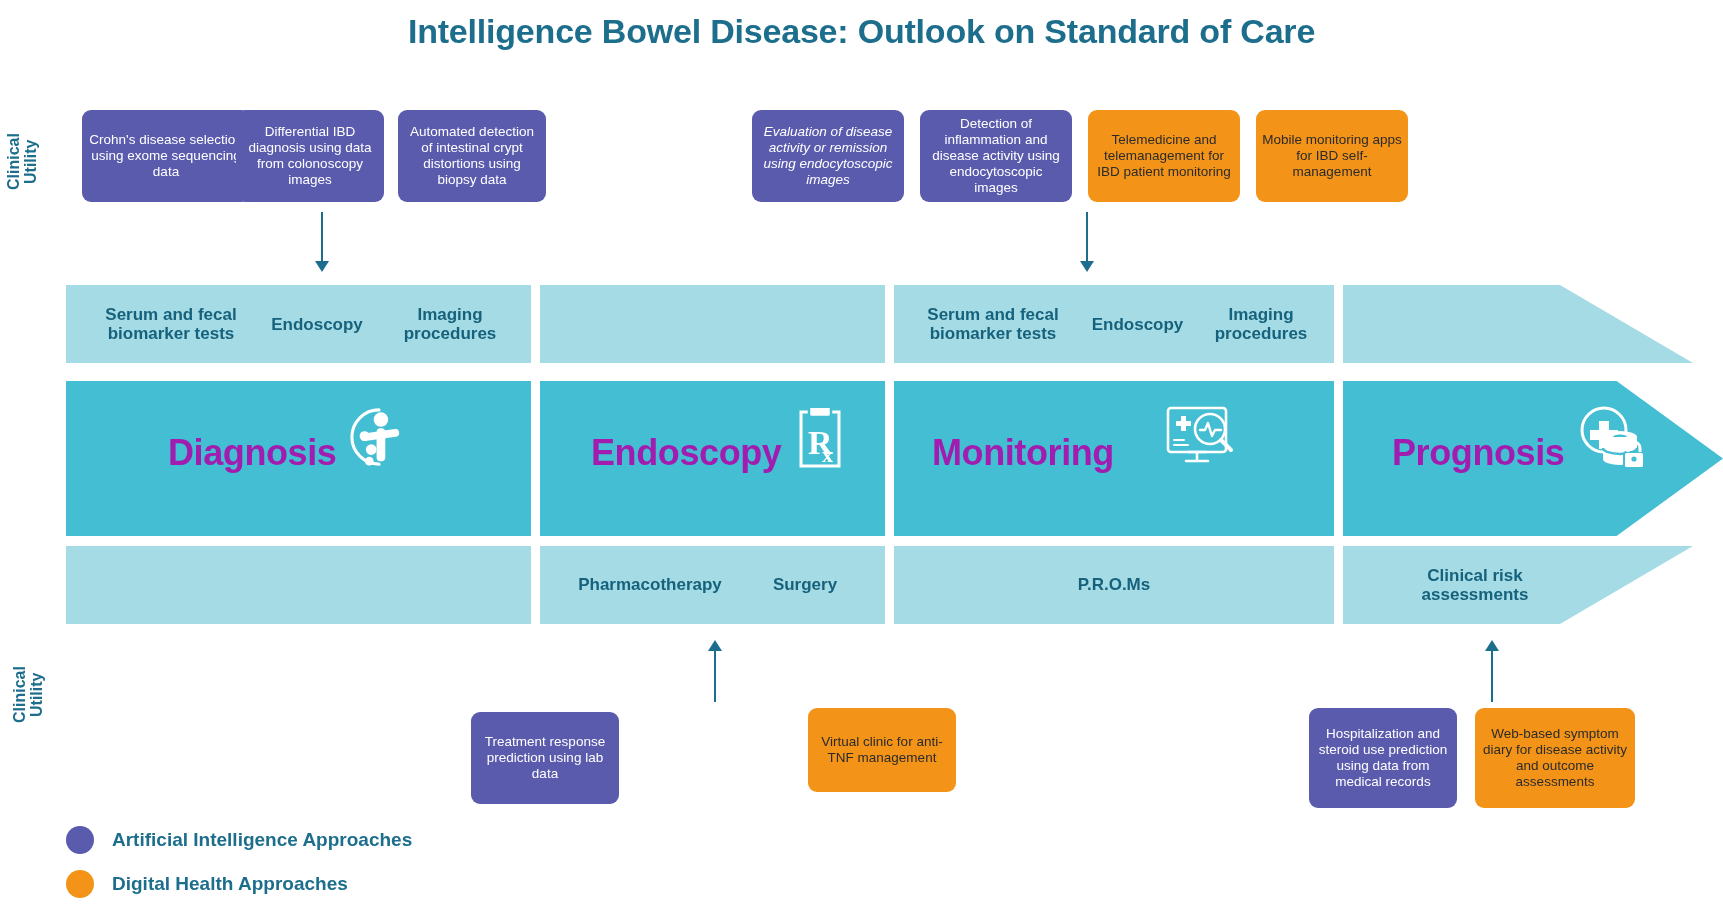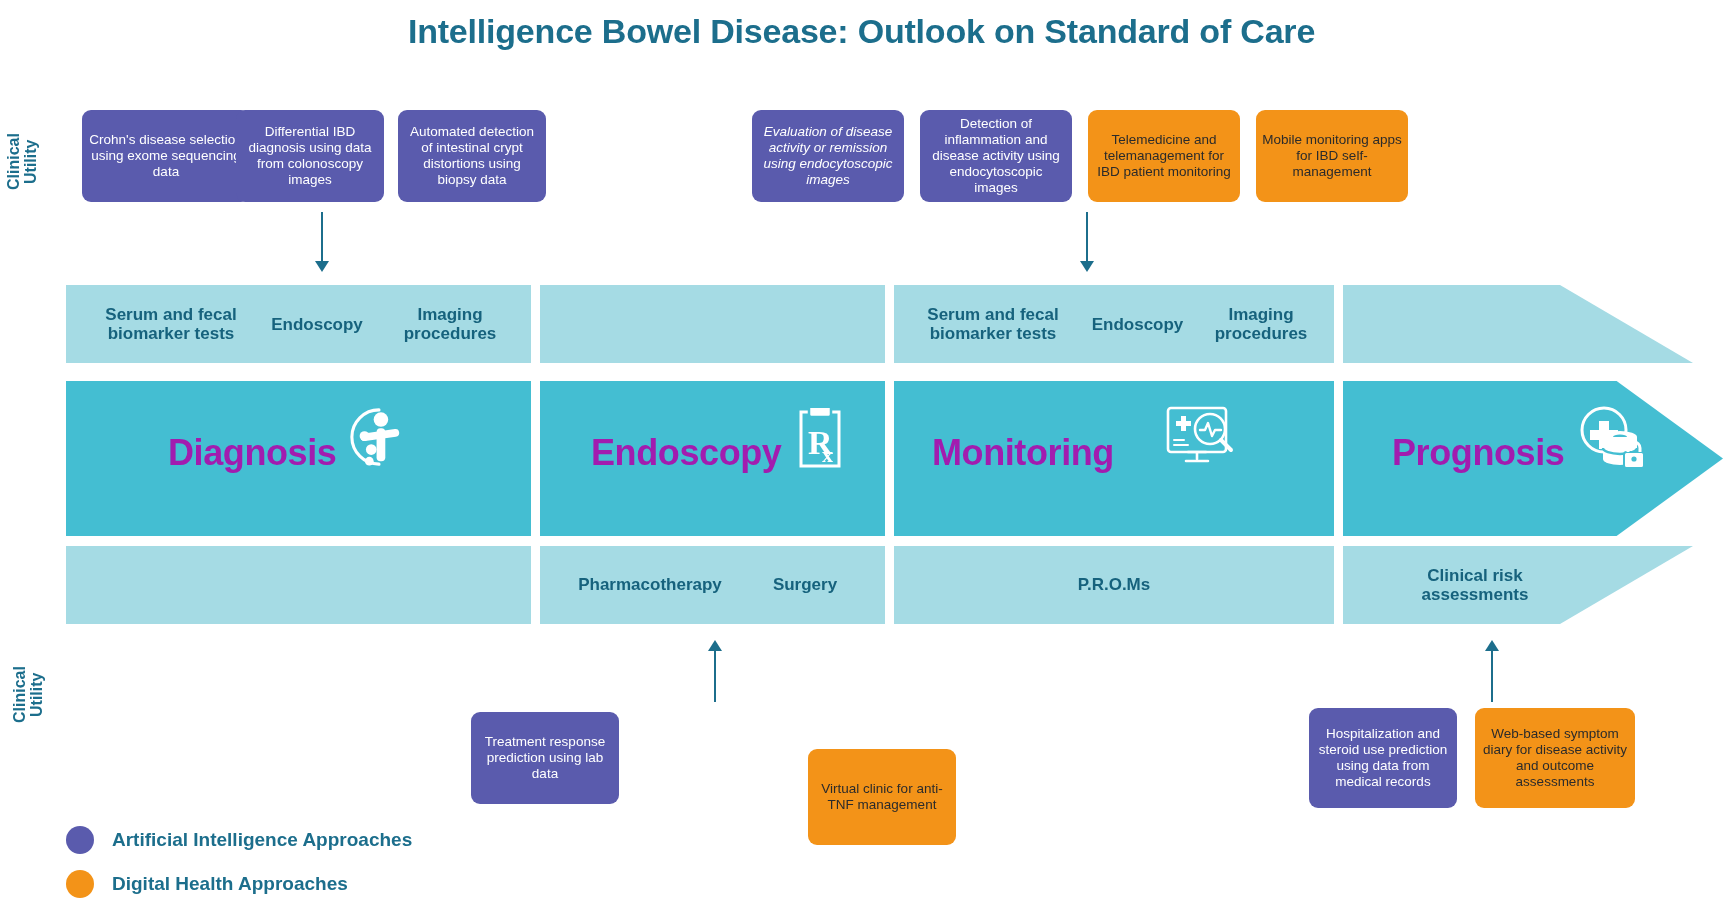--- a/index.html
+++ b/index.html
@@ -193,21 +193,21 @@
   <div class="conn up" style="left:705px;top:640px;width:20px;height:62px;">
     <div class="shaft" style="top:6px;height:56px;"></div>
       <div class="head"></div>
   </div>
   <div class="conn up" style="left:1482px;top:640px;width:20px;height:62px;">
     <div class="shaft" style="top:6px;height:56px;"></div>
       <div class="head"></div>
   </div>
 
   <div class="chip ai" style="left:471px;top:712px;width:148px;height:92px;">Treatment response prediction using lab data</div>
-  <div class="chip dh" style="left:808px;top:749px;width:148px;height:96px;">Virtual clinic for anti-TNF management</div>
+  <div class="chip dh" style="left:808px;top:708px;width:148px;height:84px;">Virtual clinic for anti-TNF management</div>
   <div class="chip ai" style="left:1309px;top:708px;width:148px;height:100px;">Hospitalization and steroid use prediction using data from medical records</div>
   <div class="chip dh" style="left:1475px;top:708px;width:160px;height:100px;">Web-based symptom diary for disease activity and outcome assessments</div>
 
   <div class="legend-row" style="left:66px;top:826px;">
     <div class="legend-dot" style="background:#5a5bad;"></div>
     <div class="legend-text">Artificial Intelligence Approaches</div>
   </div>
   <div class="legend-row" style="left:66px;top:870px;">
     <div class="legend-dot" style="background:#f39318;"></div>
     <div class="legend-text">Digital Health Approaches</div>

